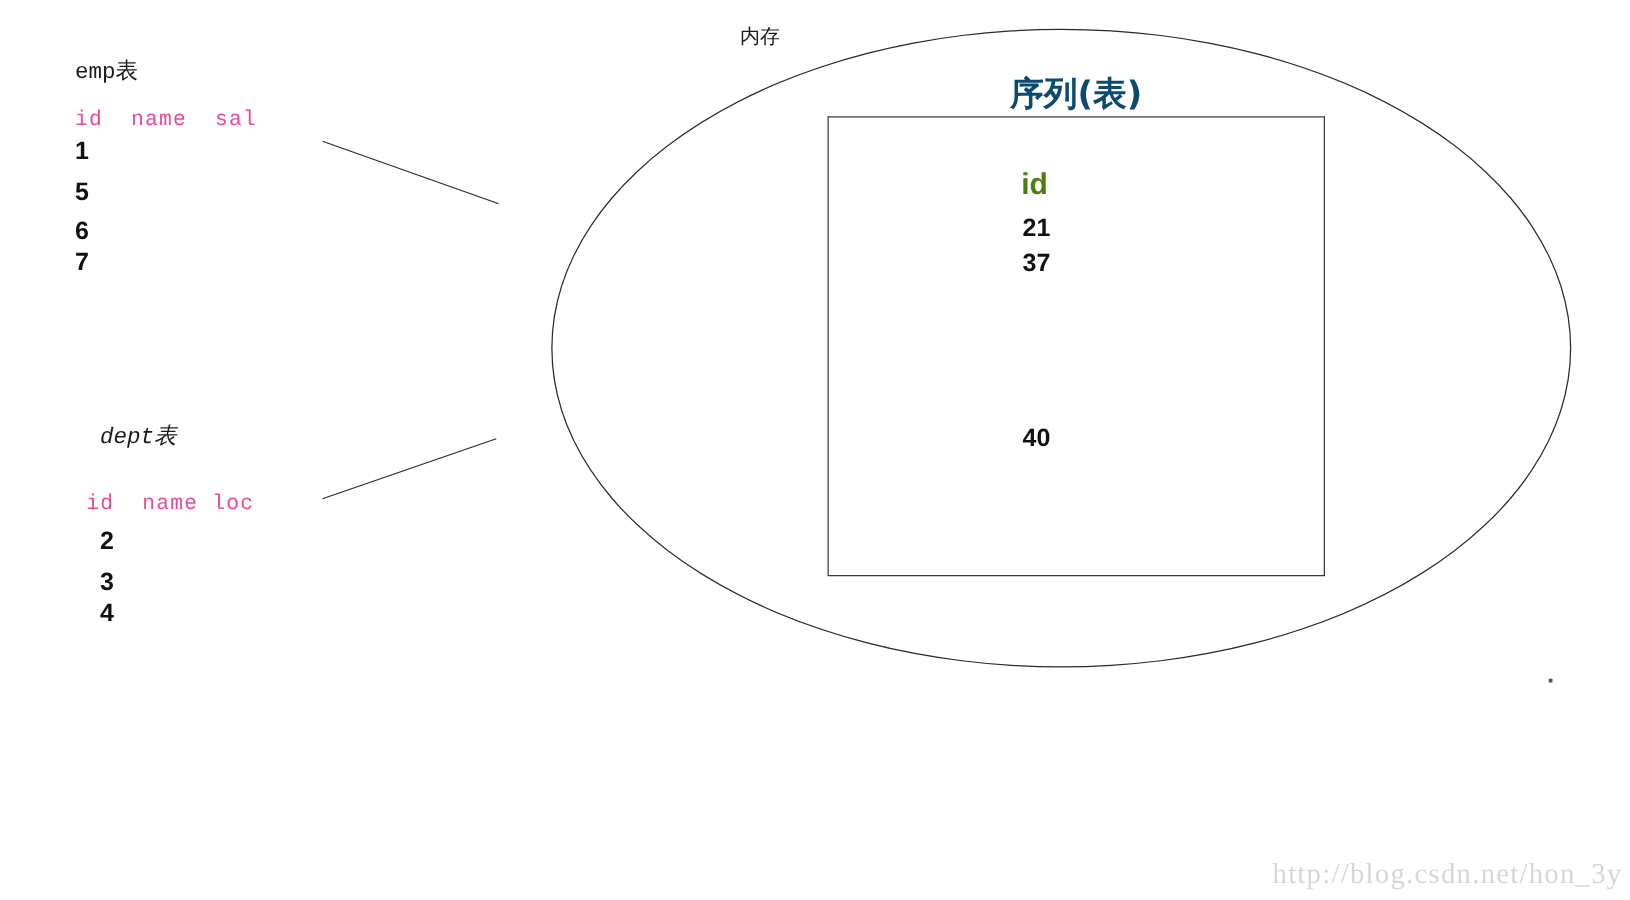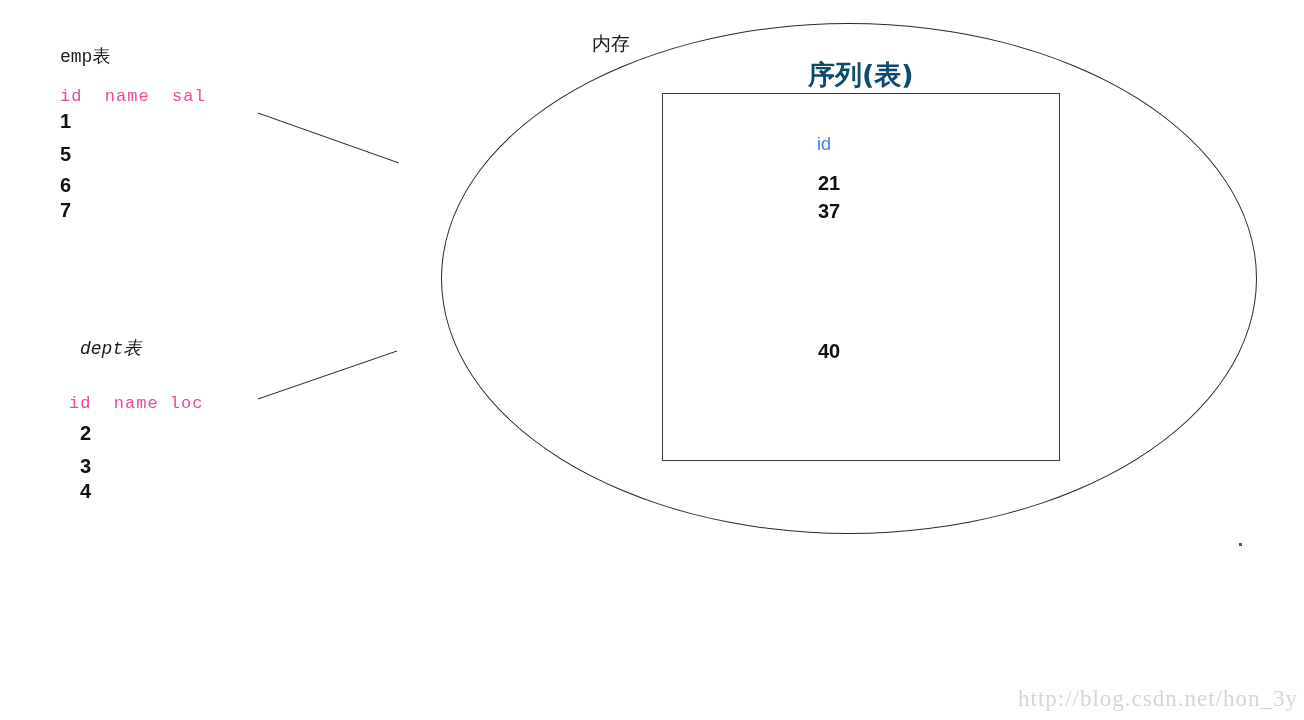--- a/index.html
+++ b/index.html
@@ -37,45 +37,45 @@
 
   
   .ellipse {
     left: 441px; top: 23px;
     width: 816px; height: 511px;
     border: 1px solid #2a2a2a;
     border-radius: 50%;
     background: transparent;
   }
   .memory-label {
-    left: 592px; top: 31px;
+    left: 592px; top: 19px;
     font-family: Liberation Serif, serif;
-    font-size: 19px;
+    font-size: 16px;
     color: #1a1a1a;
   }
 
   
   .seq-title {
     left: 808px; top: 57px;
     font-family: "DejaVu Sans", sans-serif;
     font-weight: bold;
     font-size: 27px;
     color: #0c4a6e;
   }
   .seq-rect {
     left: 662px; top: 93px;
     width: 398px; height: 368px;
     border: 1px solid #3a3a3a;
     background: transparent;
   }
   .seq-col-header {
     left: 817px; top: 134px;
-    font-weight: normal;
-    font-size: 18px;
-    color: #3b82f6;
+    font-weight: bold;
+    font-size: 24px;
+    color: #4d7c0f;
   }
   .seq-val { font-weight: bold; font-size: 20px; color: #111111; }
   .seq-val-0 { left: 818px; top: 172px; }
   .seq-val-1 { left: 818px; top: 200px; }
   .seq-val-2 { left: 818px; top: 340px; }
 
   
   .lines-svg { left: 0; top: 0; width: 1304px; height: 720px; pointer-events: none; }
 
   

